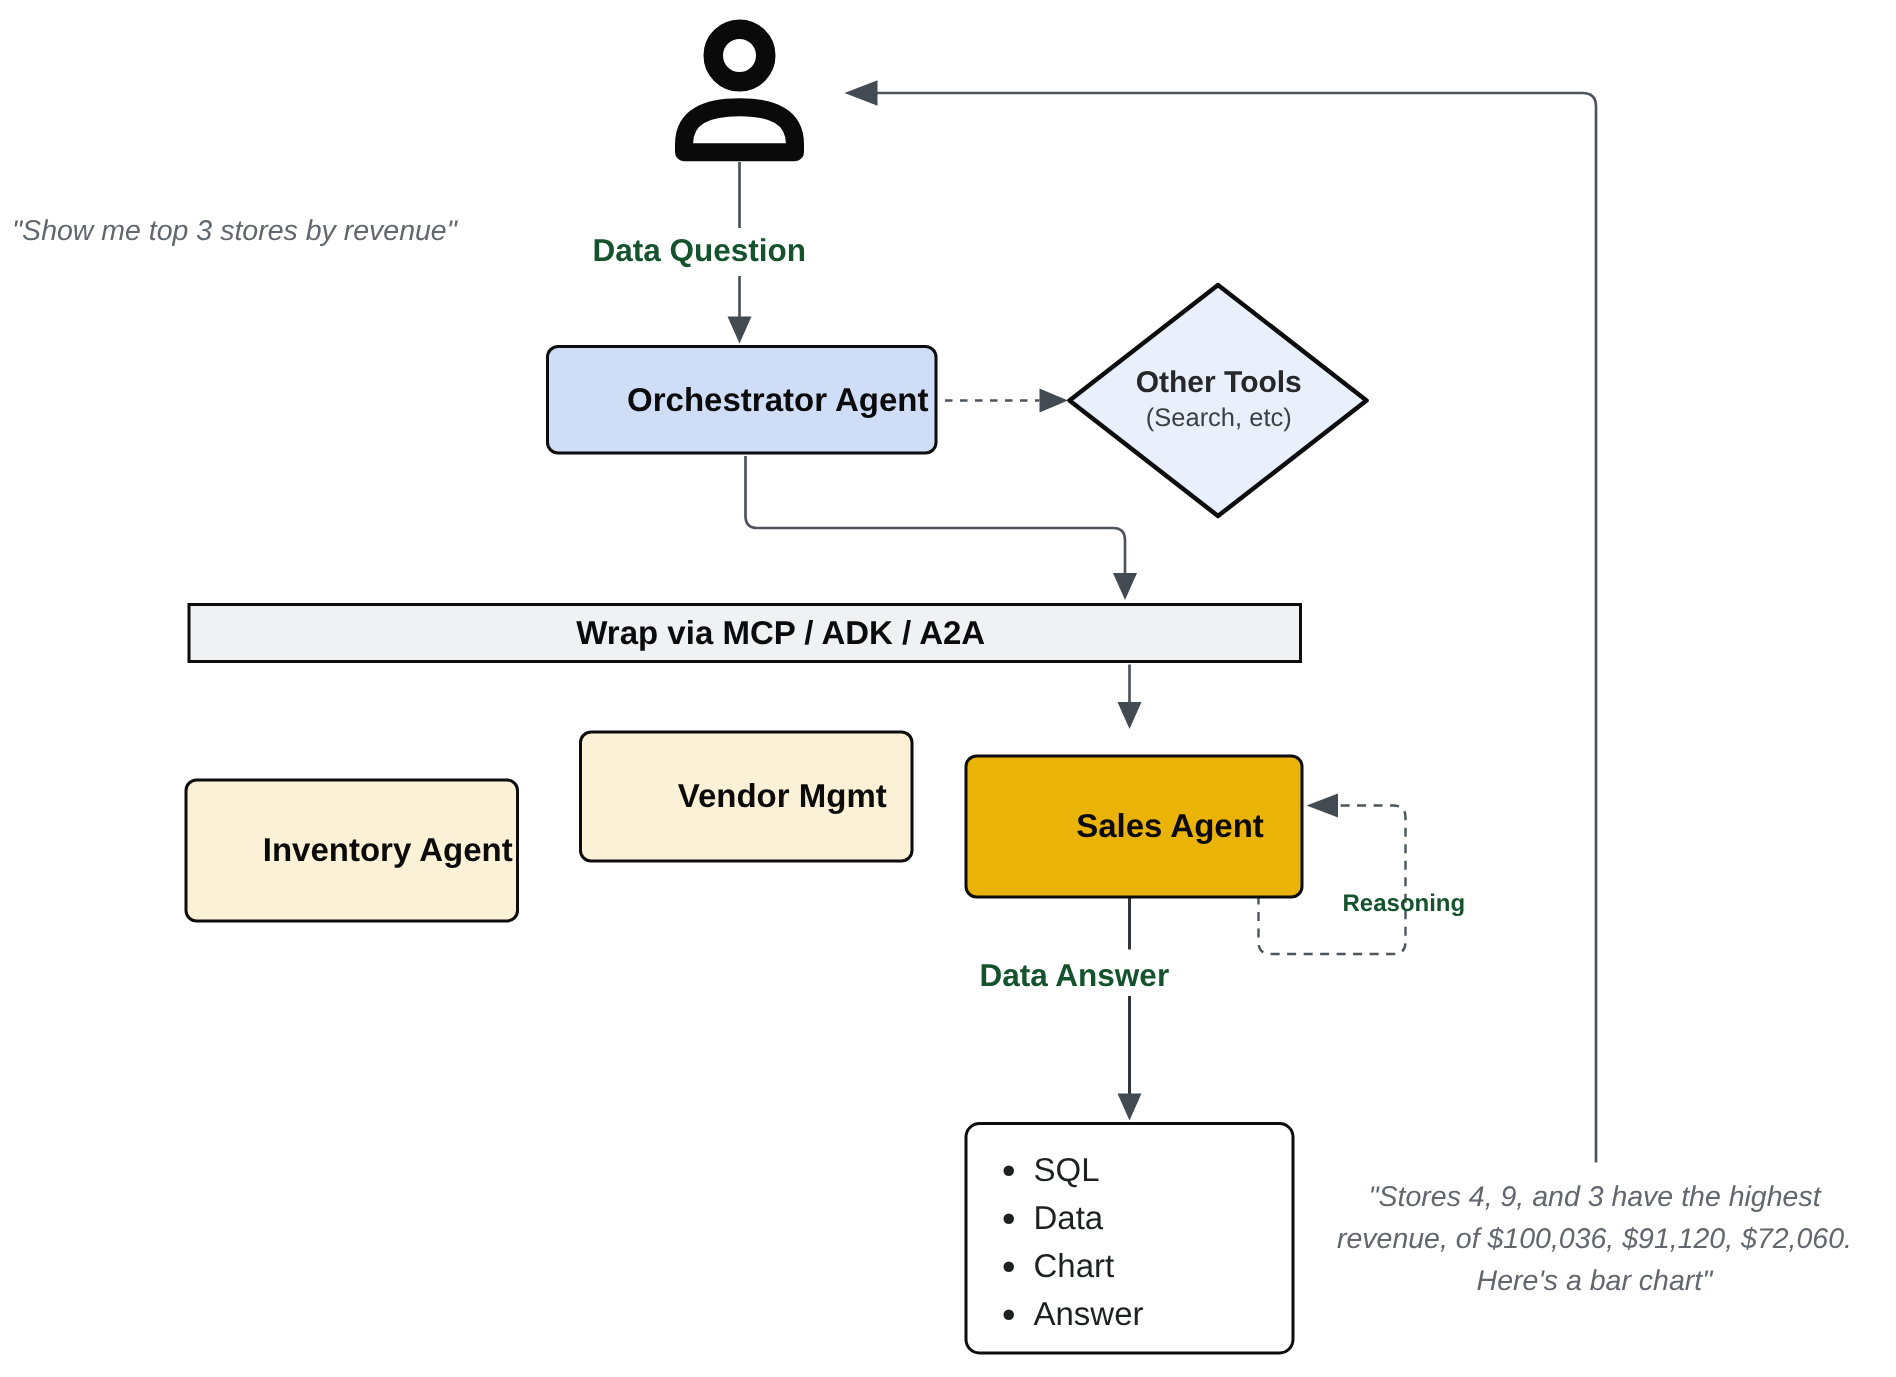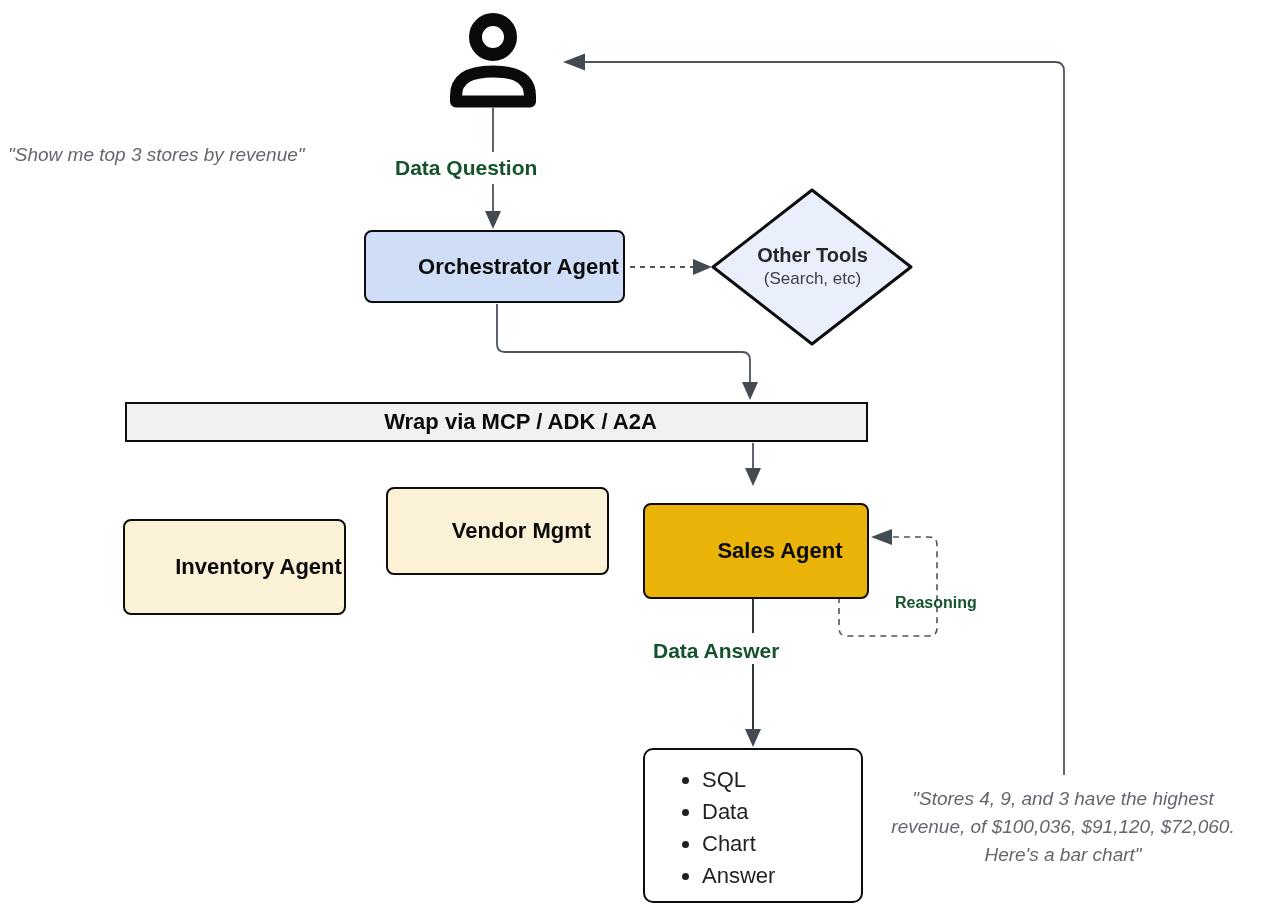--- a/index.html
+++ b/index.html
@@ -35,21 +35,20 @@
   .node-vendor      { left: 386px; top: 487px; width: 223px; height: 88px;  background: #faf1d7; }
   .node-sales       { left: 643px; top: 487px; width: 226px; height: 96px;  background: #eab308; margin-top: 16px; }
 
   .node-output {
     position: absolute;
     left: 643px; top: 748px; width: 220px; height: 155px;
     background: #ffffff;
     border: 2.5px solid #0d0d0d;
     border-radius: 10px;
     z-index: 3;
-    padding-left: 13px;
   }
   .node-output ul {
     list-style: disc;
     margin: 14px 0 0 44px;
     font-size: 22px;
     color: #1f2023;
     line-height: 32px;
   }
 
   .diamond-text {

